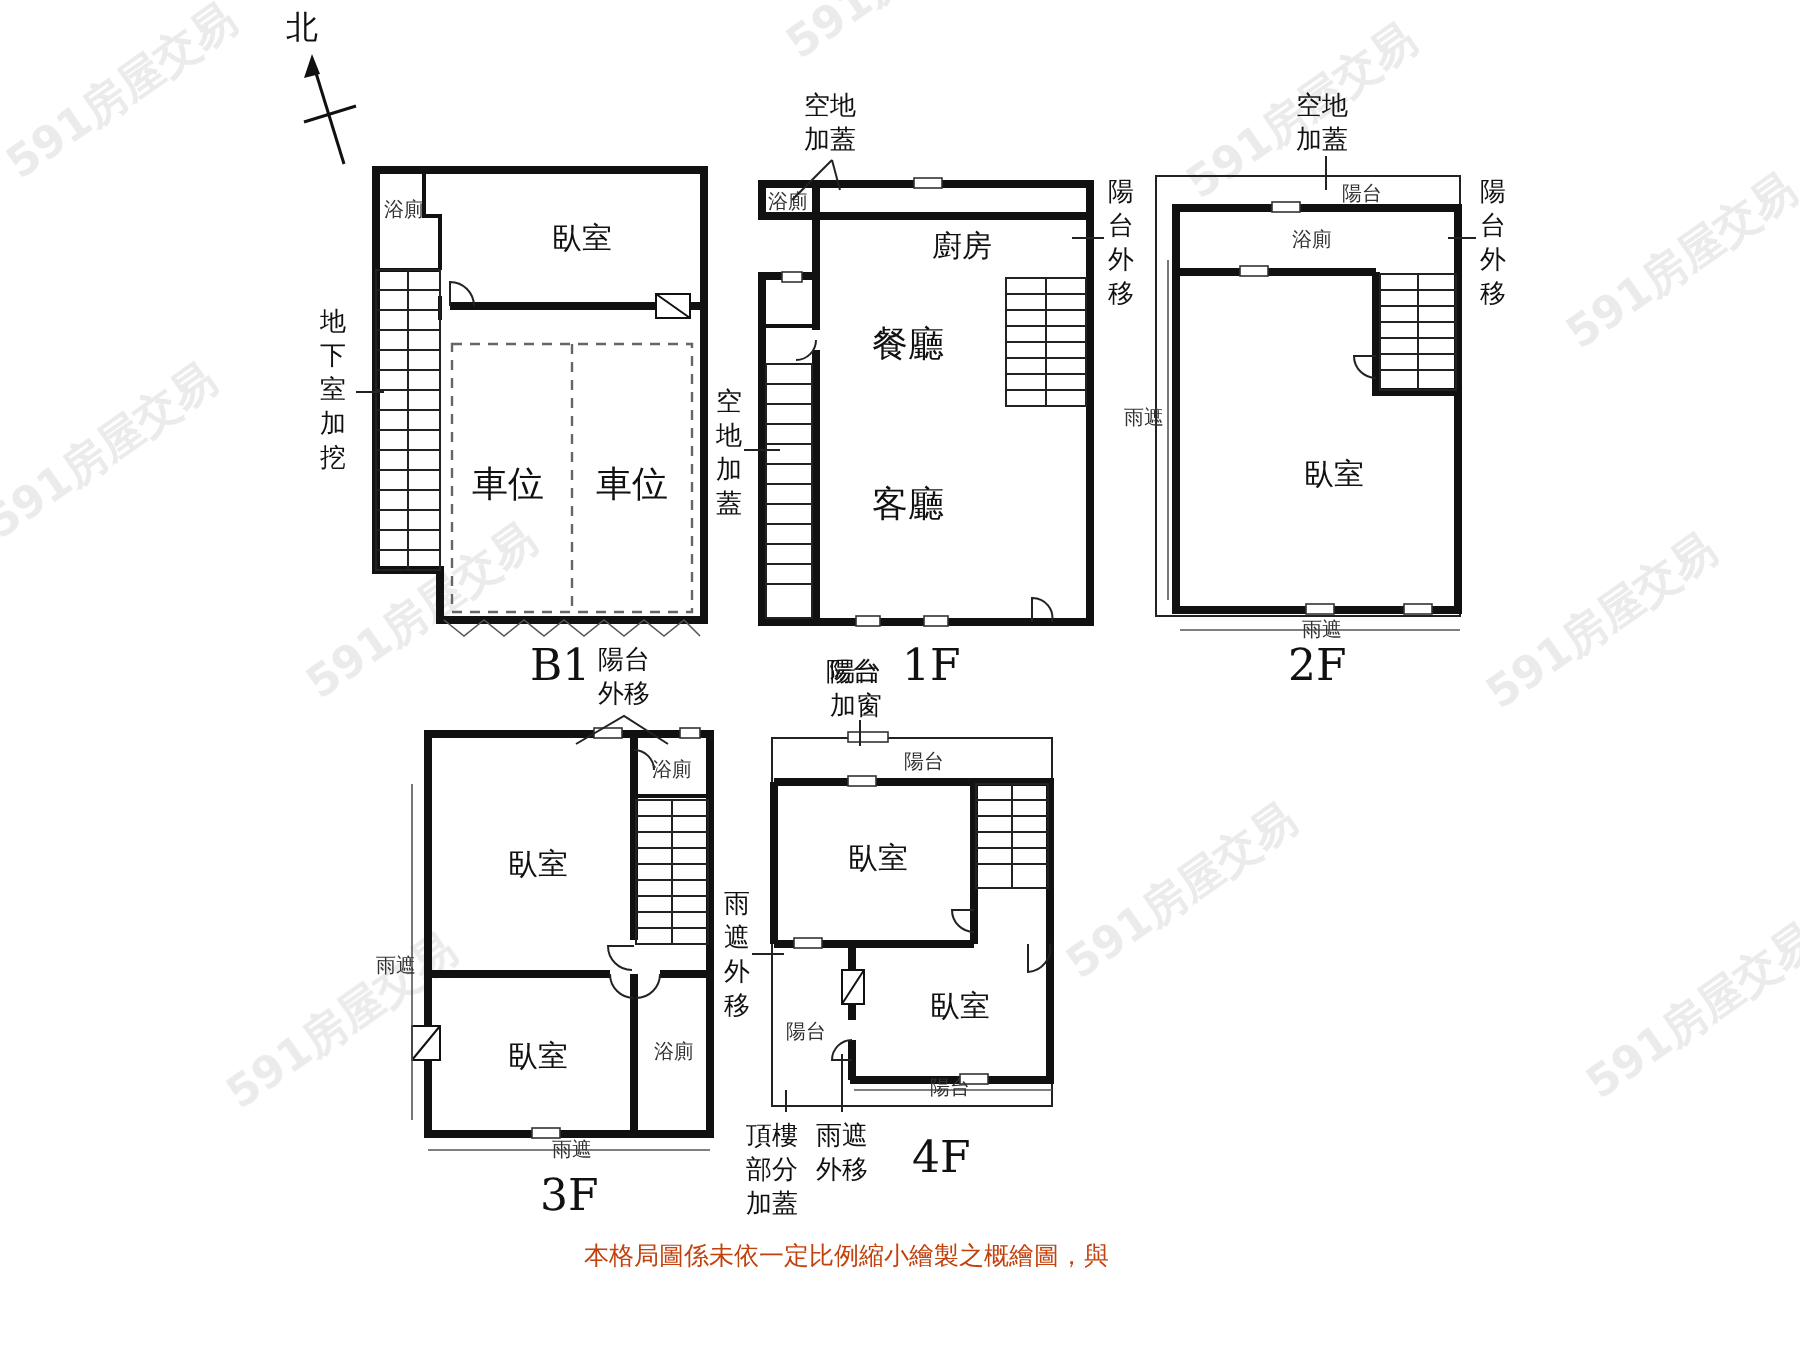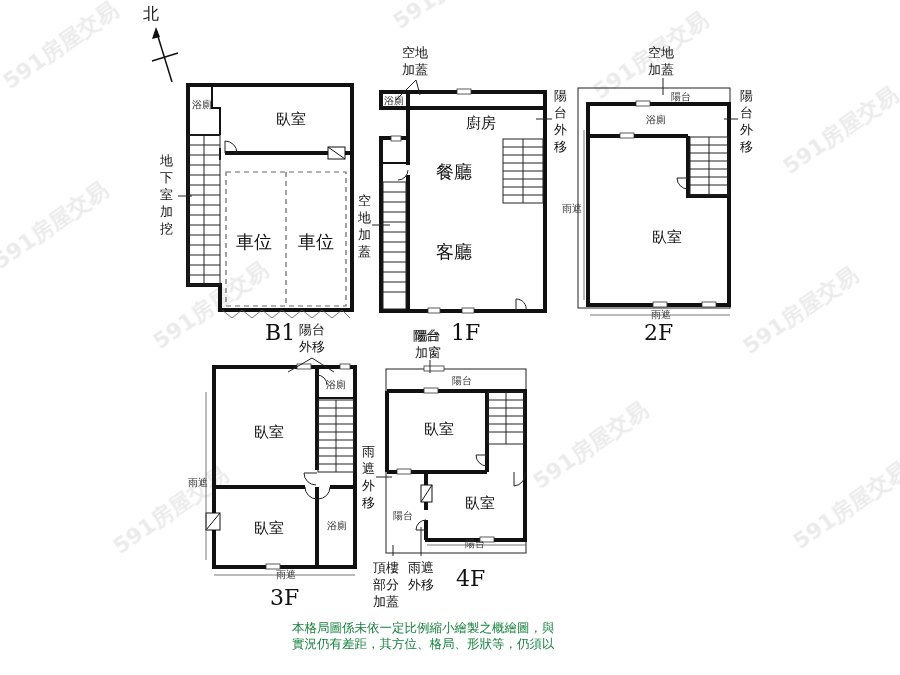--- a/index.html
+++ b/index.html
@@ -14,21 +14,21 @@
     .stair-line { stroke: #222; stroke-width: 1; }
     .win { fill: #fff; stroke: #333; stroke-width: 0.8; }
     .room { font-family: "DejaVu Sans", sans-serif; font-size: 15px; fill: #111; }
     .room-big { font-family: "DejaVu Sans", sans-serif; font-size: 18px; fill: #111; }
     .room-sm { font-family: "DejaVu Sans", sans-serif; font-size: 10px; fill: #333; }
     .note { font-family: "DejaVu Sans", sans-serif; font-size: 13px; fill: #111; }
     .floor { font-family: "DejaVu Serif", serif; font-size: 22px; fill: #111; }
     .north { font-family: "DejaVu Sans", sans-serif; font-size: 16px; fill: #111; }
     .wm { font-family: "DejaVu Sans", sans-serif; font-size: 22px; fill: #e9e9e9; font-weight: bold; }
     .disclaimer { position: absolute; left: 292px; top: 620px; width: 330px;
-                  font-family: "DejaVu Sans", sans-serif; font-size: 12.5px; line-height: 16px; color: #15803d; }
+                  font-family: "DejaVu Sans", sans-serif; font-size: 12.5px; line-height: 16px; color: #c2410c; }
   </style>
 </head>
 <body>
 
 <svg width="900" height="675" viewBox="0 0 900 675">
 
   <g opacity="0.9">
     <text class="wm" x="10" y="90" transform="rotate(-35 10 90)">591房屋交易</text>
     <text class="wm" x="400" y="30" transform="rotate(-35 400 30)">591房屋交易</text>
     <text class="wm" x="600" y="100" transform="rotate(-35 600 100)">591房屋交易</text>
@@ -323,14 +323,13 @@
     </g>
     <text class="floor" x="456" y="586">4F</text>
   </g>
 
   <g>
   </g>
 </svg>
 
 <div class="disclaimer">
   <div>本格局圖係未依一定比例縮小繪製之概繪圖，與</div>
-  <div>實況仍有差距，其方位、格局、形狀等，仍須以</div>
 </div>
 
 </body></html>

